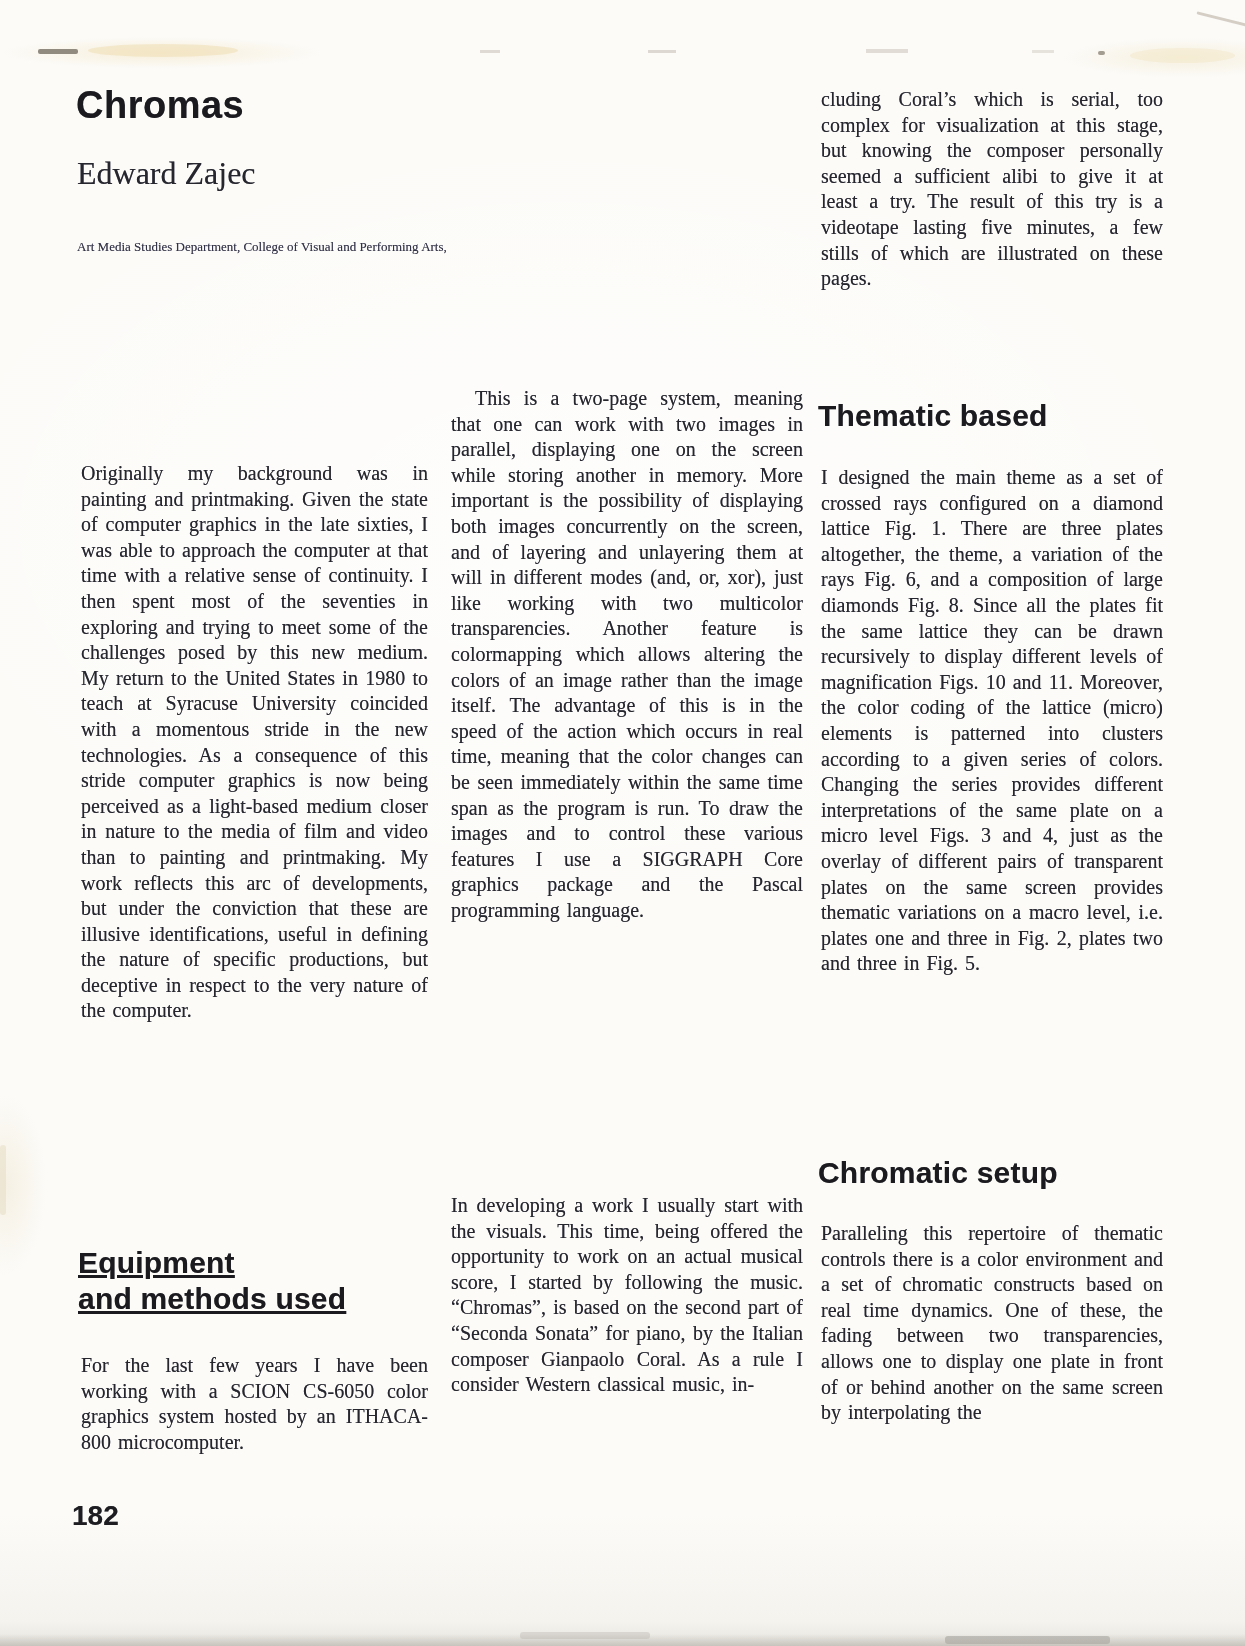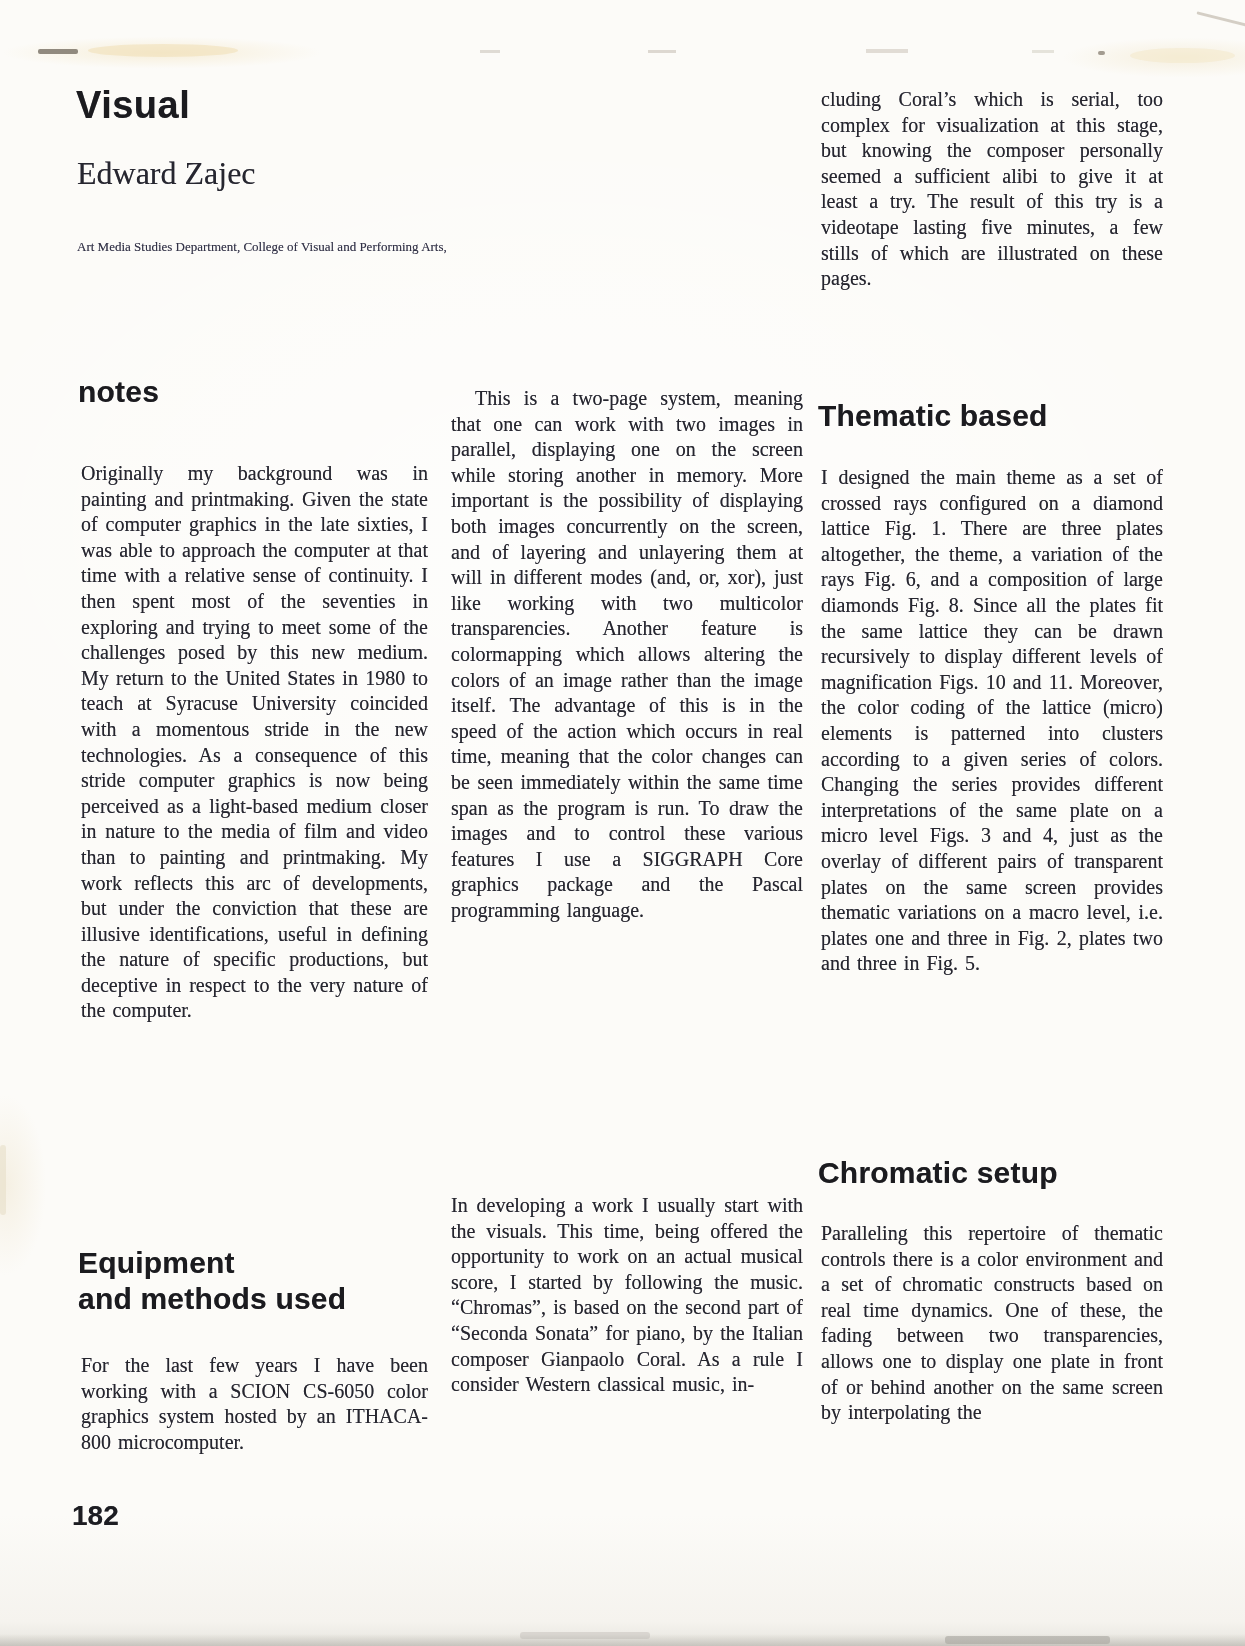--- a/index.html
+++ b/index.html
@@ -93,34 +93,33 @@
   <div class="artifact a-dot3"></div>
   <div class="artifact a-dot4"></div>
   <div class="artifact a-speck1"></div>
   <div class="artifact a-diag"></div>
   <div class="artifact a-cream2"></div>
   <div class="artifact a-leftspeck"></div>
   <div class="artifact a-bottomsmudge"></div>
   <div class="artifact a-bottomdark"></div>
   <div class="artifact a-bottomband"></div>
 
-  <div class="abs title">Visual</div>
+  <div class="abs title">Chromas</div>
   <div class="abs author">Edward Zajec</div>
   <div class="abs affil">
     <div>Art Media Studies Department, College of Visual and Performing Arts,</div>
   </div>
 
   <p class="abs body col3" style="top:84px;">cluding Coral’s which is serial, too complex for visualization at this stage, but knowing the composer personally seemed a sufficient alibi to give it at least a try. The result of this try is a videotape lasting five minutes, a few stills of which are illustrated on these pages.</p>
 
   <div class="abs heading col1" style="top:374px;">
-    <div>notes</div>
   </div>
   <p class="abs body col1" style="top:458px;">Originally my background was in painting and printmaking. Given the state of computer graphics in the late sixties, I was able to approach the computer at that time with a relative sense of continuity. I then spent most of the seventies in exploring and trying to meet some of the challenges posed by this new medium. My return to the United States in 1980 to teach at Syracuse University coincided with a momentous stride in the new technologies. As a consequence of this stride computer graphics is now being perceived as a light-based medium closer in nature to the media of film and video than to painting and printmaking. My work reflects this arc of developments, but under the conviction that these are illusive identifications, useful in defining the nature of specific productions, but deceptive in respect to the very nature of the computer.</p>
 
-  <div class="abs heading col1" style="top:1245px;">
+  <div class="abs heading col1" style="top:1245px;text-decoration:underline;">
     <div>Equipment</div>
     <div>and methods used</div>
   </div>
   <p class="abs body col1" style="top:1350px;">For the last few years I have been working with a SCION CS-6050 color graphics system hosted by an ITHACA-800 microcomputer.</p>
 
   <div class="abs pagenum">182</div>
 
   <p class="abs body col2 indent" style="top:383px;">This is a two-page system, meaning that one can work with two images in parallel, displaying one on the screen while storing another in memory. More important is the possibility of displaying both images concurrently on the screen, and of layering and unlayering them at will in different modes (and, or, xor), just like working with two multicolor transparencies. Another feature is colormapping which allows altering the colors of an image rather than the image itself. The advantage of this is in the speed of the action which occurs in real time, meaning that the color changes can be seen immediately within the same time span as the program is run. To draw the images and to control these various features I use a SIGGRAPH Core graphics package and the Pascal programming language.</p>
 
   <p class="abs body col2" style="top:1190px;">In developing a work I usually start with the visuals. This time, being offered the opportunity to work on an actual musical score, I started by following the music. “Chromas”, is based on the second part of “Seconda Sonata” for piano, by the Italian composer Gianpaolo Coral. As a rule I consider Western classical music, in-</p>

